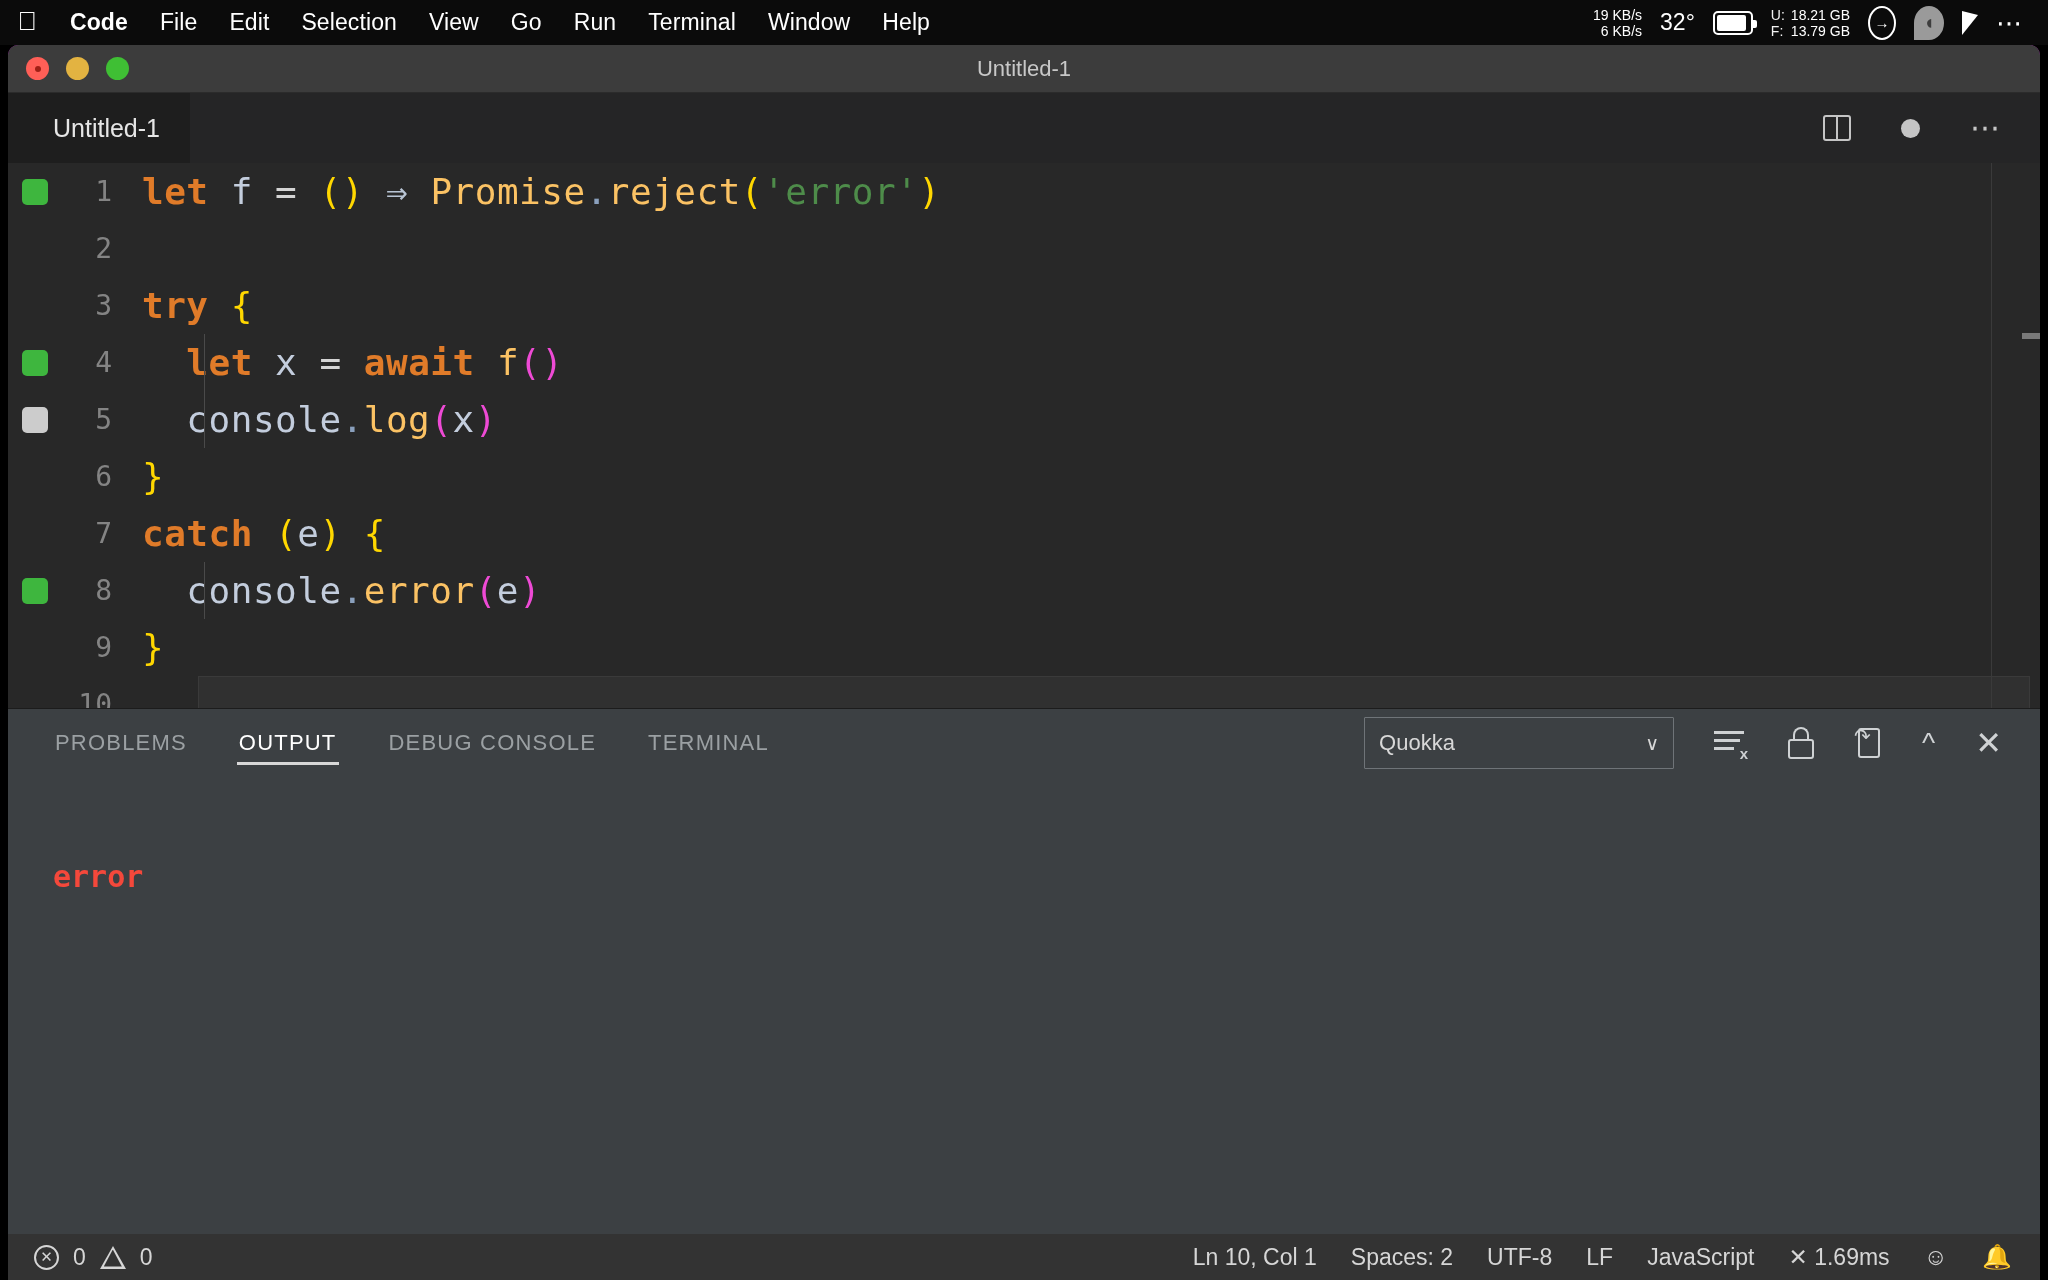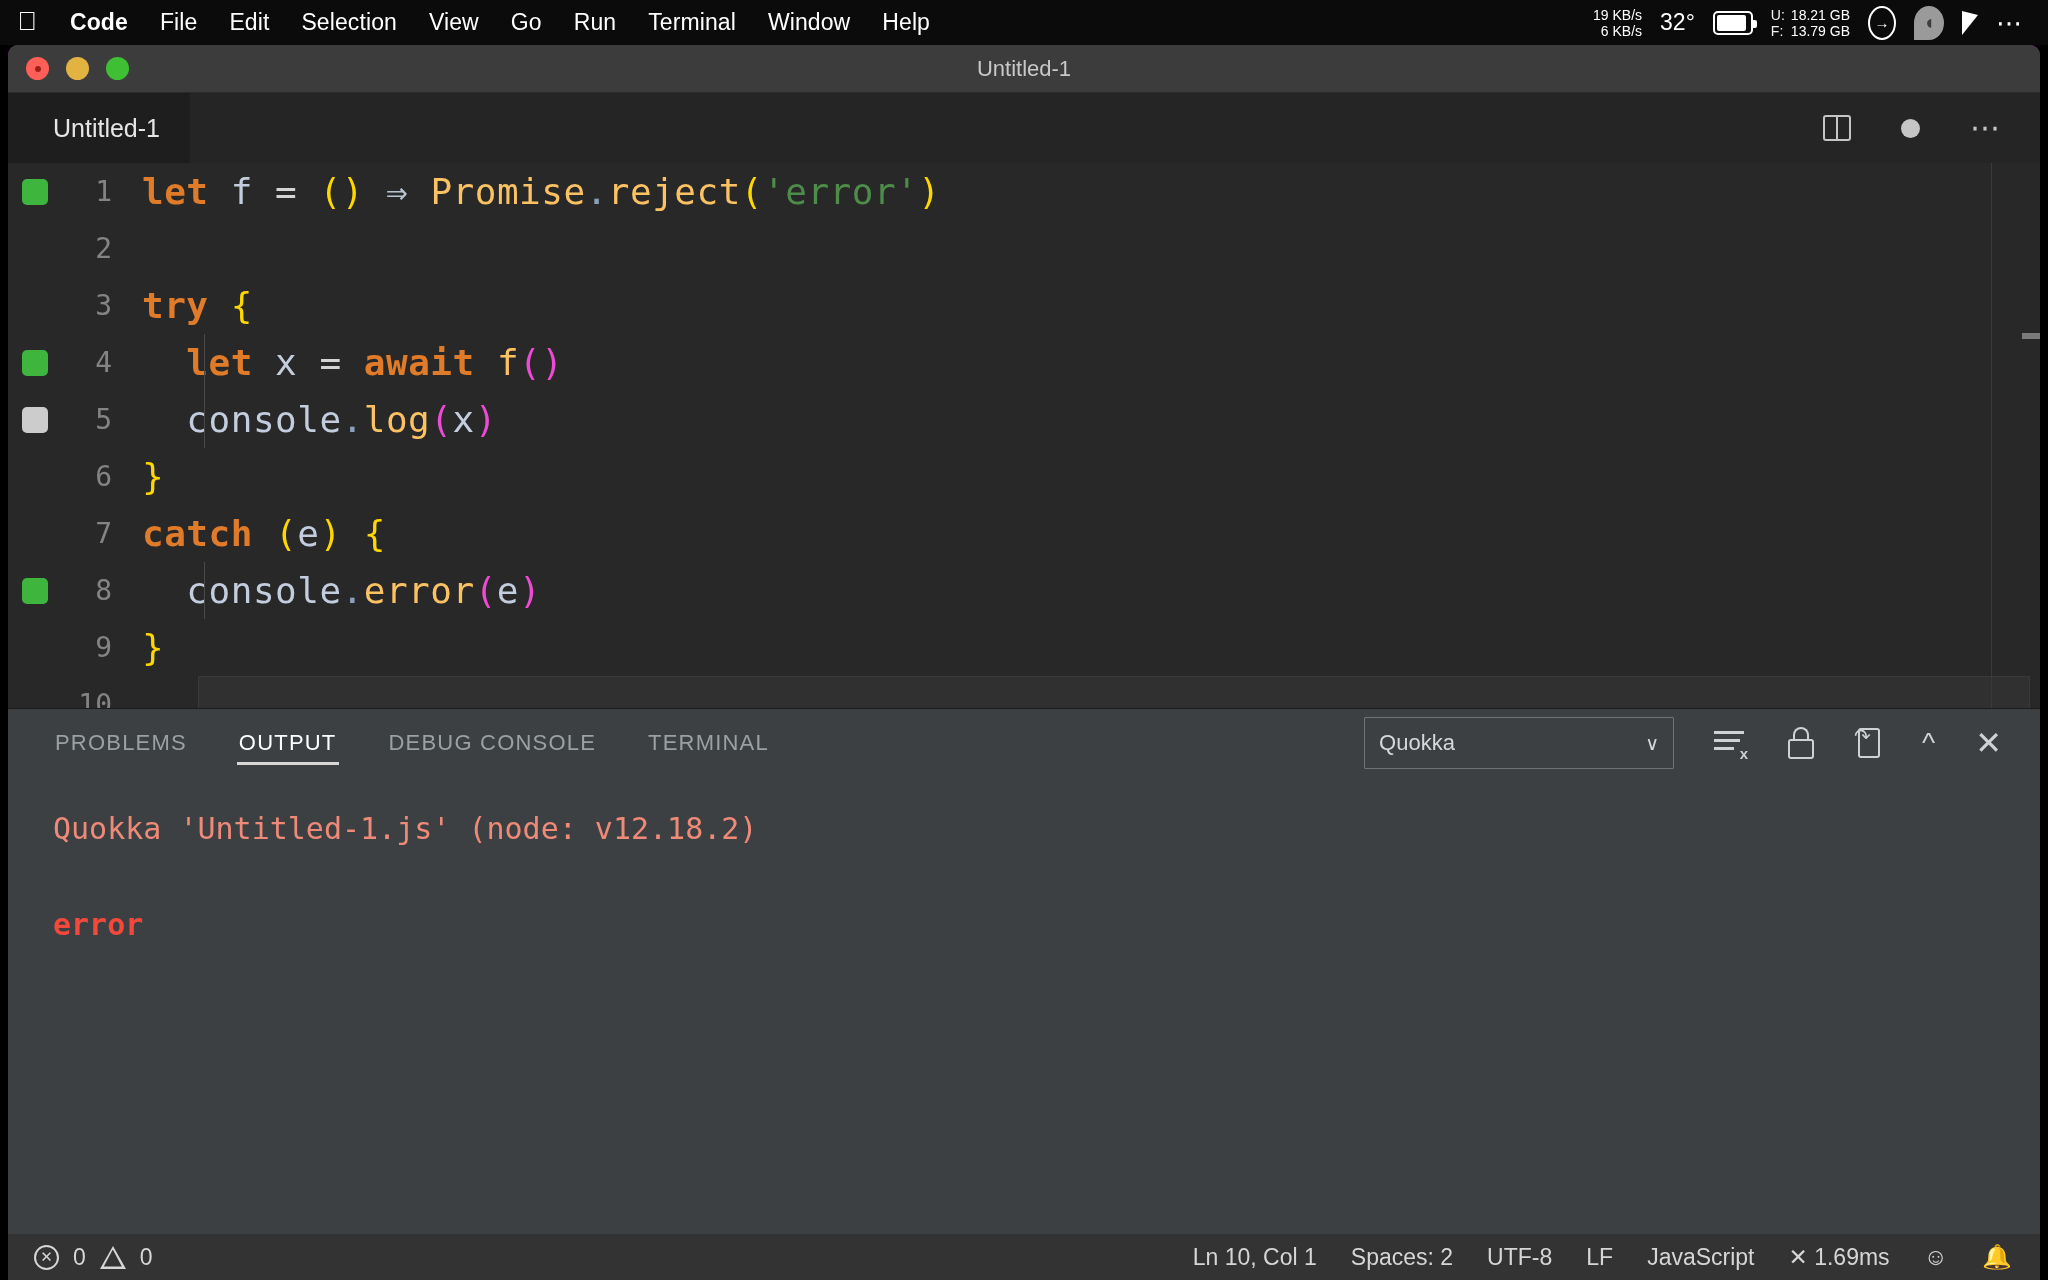--- a/index.html
+++ b/index.html
@@ -440,21 +440,20 @@
               <div class="pg"></div>
               <div class="ar">↷</div>
             </div>
         </div>
         <div class="pico chev-up">^</div>
         <div class="pico close-x">✕</div>
       </div>
     </div>
     <div id="panel-body">
       <div id="output-lines">
-          <div class="out-line out-header">Quokka 'Untitled-1.js' (node: v12.18.2)</div>
           <div class="out-line">&nbsp;</div>
           <div class="out-line out-error">error</div>
         </div>
       <div id="panel-scroll-thumb"></div>
     </div>
   </div>
 
   <div id="statusbar">
     <div class="sb-left">
       <div class="err-ico">✕</div>

